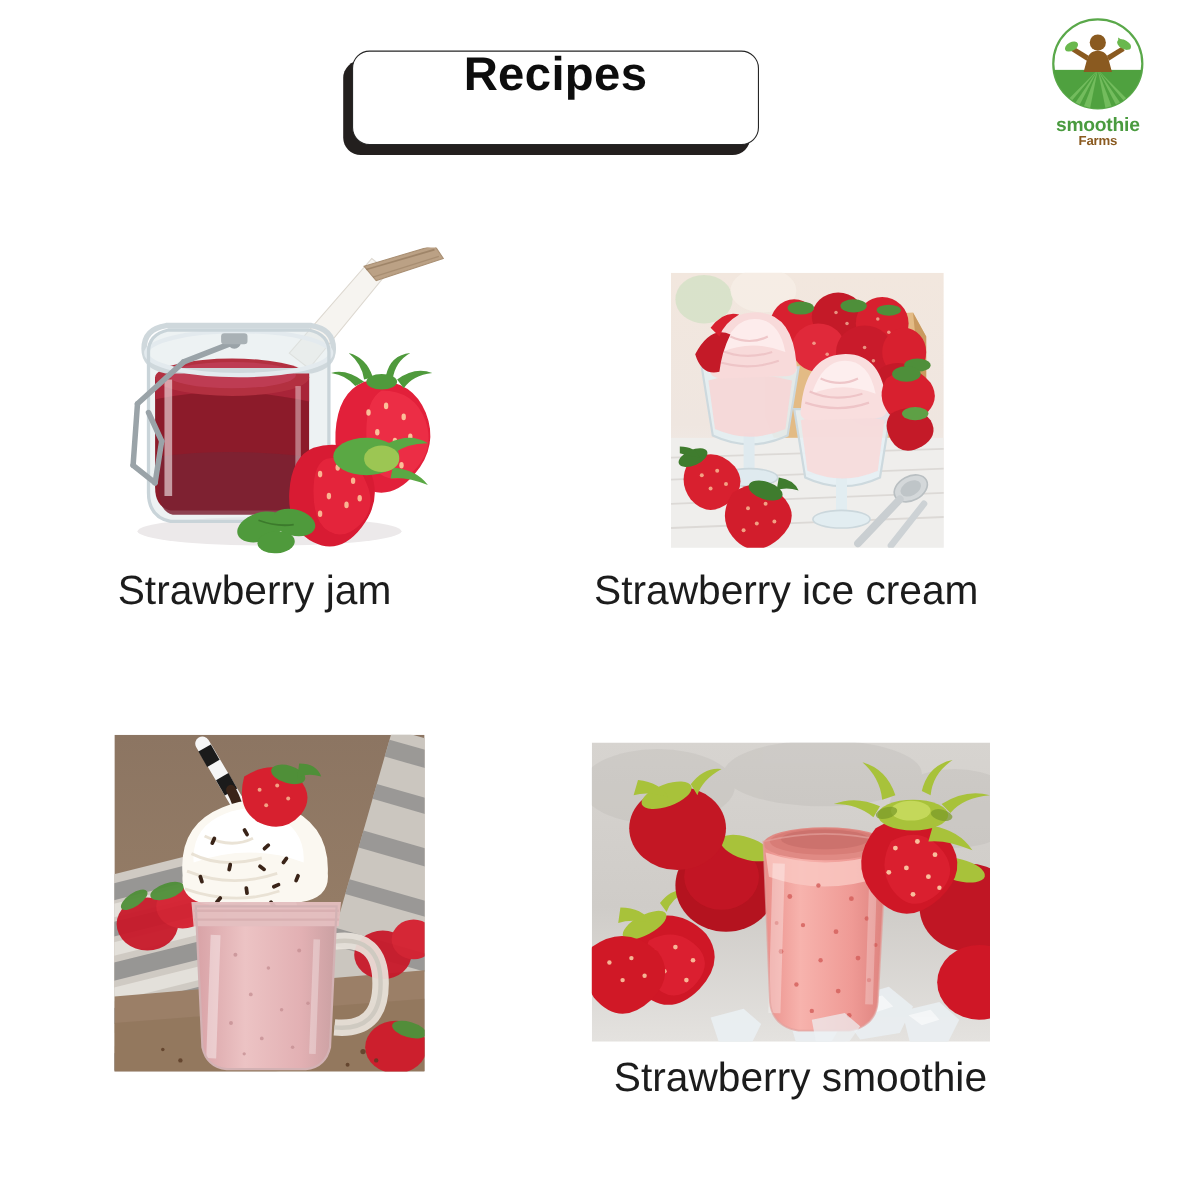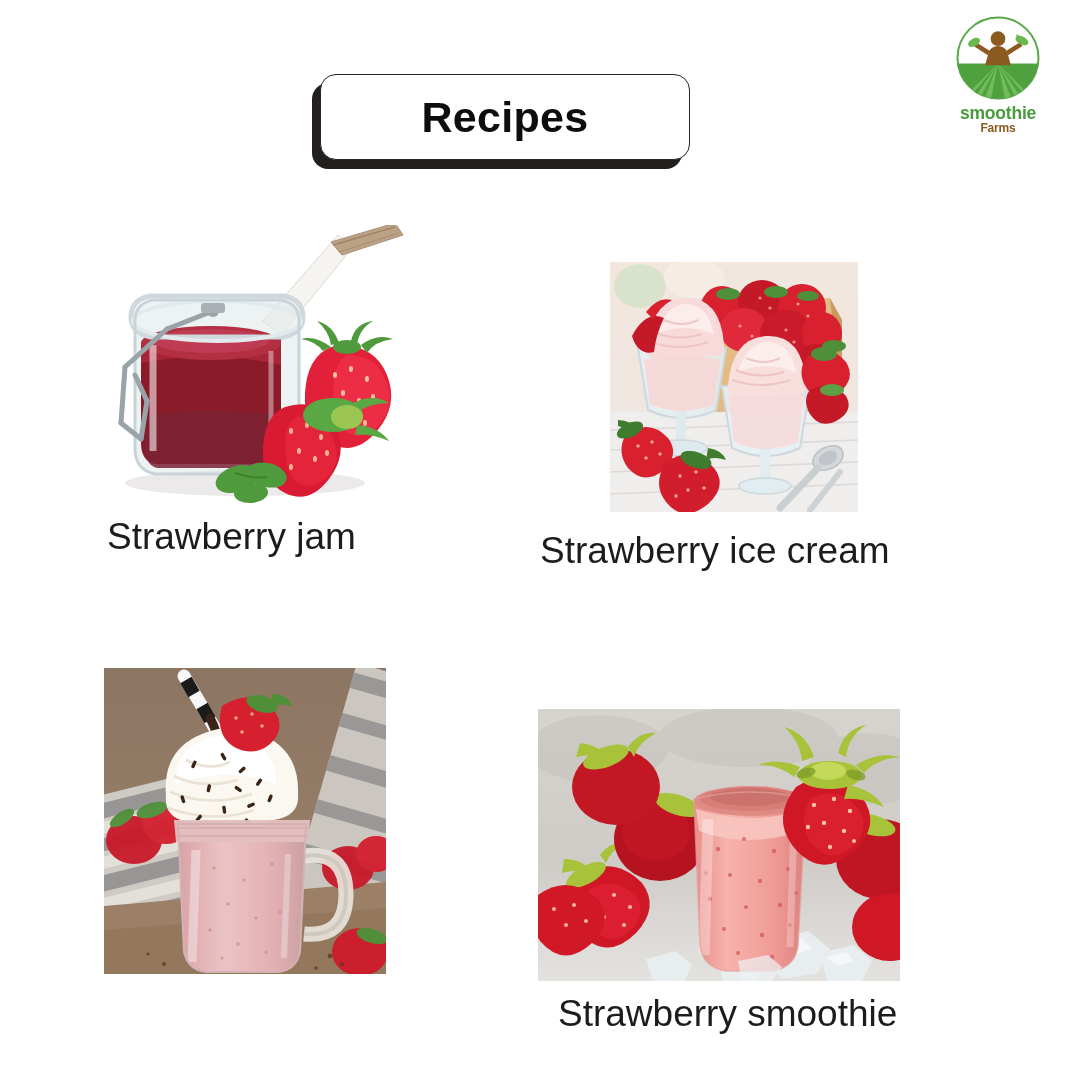--- a/index.html
+++ b/index.html
@@ -7,27 +7,27 @@
     width: 1080px; height: 1080px;
     background: #ffffff;
     font-family: "Liberation Sans", sans-serif;
     overflow: hidden;
   }
   #page { position: relative; width: 1080px; height: 1080px; background: #fff; }
 
   
   .title-badge {
     position: absolute;
-    left: 320px; top: 74px;
+    left: 320px; top: 46px;
     width: 370px; height: 86px;
     background: #ffffff;
     border: 1.5px solid #262626;
     border-radius: 16px;
     box-shadow: -8px 9px 0 0 #231f1e;
-    display: flex; align-items: center; justify-content: center;
+    display: flex; justify-content: center;
     z-index: 5;
   }
   .title-badge .title-text {
     font-size: 43px; font-weight: bold; color: #0d0d0d;
     letter-spacing: 0.3px; line-height: 1;
   }
 
   
   .logo { position: absolute; right: 22px; top: 12px; width: 120px; text-align: center; }
   .logo-mark { width: 92px; height: 92px; margin: 0 auto; display: block; }
@@ -40,27 +40,27 @@
   .cell { position: absolute; }
   .photo { display: block; border: 0; }
   .caption {
     font-size: 37px; color: #1c1c1c; font-weight: normal;
     white-space: nowrap; line-height: 1.1;
   }
 
   
   .cell-jam       { left: 95px;  top: 25px;  }
   .cell-jam .cap  { position: absolute; left: 12px; top: 292px; }
-  .cell-ice       { left: 610px; top: 62px;  }
+  .cell-ice       { left: 610px; top: 48px;  }
   .cell-ice .cap  { position: absolute; left: -70px; top: 269px; }
 
   
   .cell-shake      { left: 104px; top: 48px; }
   .cell-shake .cap { position: absolute; left: -42px; top: 318px; }
-  .cell-smooth      { left: 538px; top: 55px; margin-top: 34px; }
+  .cell-smooth      { left: 538px; top: 55px; }
   .cell-smooth .cap { position: absolute; left: 20px; top: 285px; }
 </style>
 </head>
 <body>
 
 <div id="page">
 
   <div class="title-badge">
     <span class="title-text">Recipes</span>
   </div>

